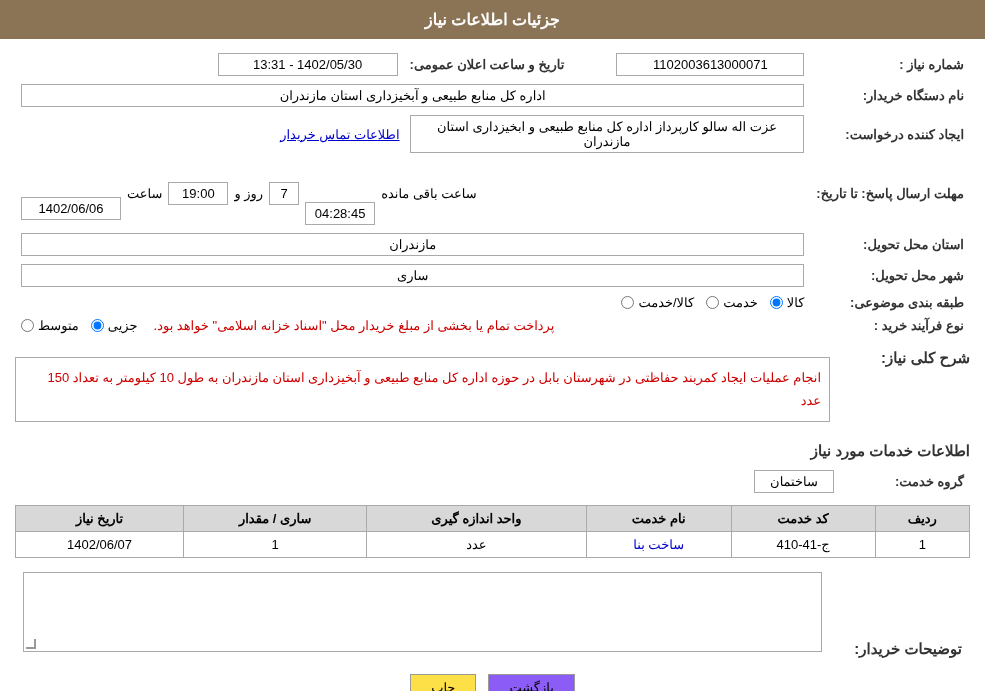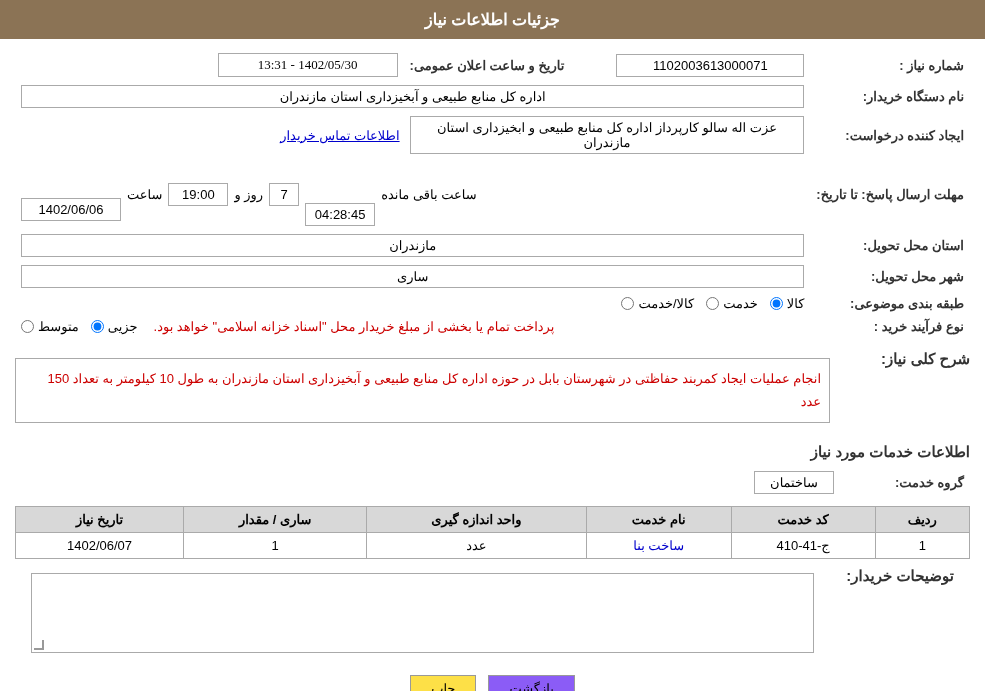--- a/index.html
+++ b/index.html
@@ -182,21 +182,21 @@
     <table class="info-table">
       <tbody>
           <tr>
         <td class="label-cell">شماره نیاز :</td>
         <td style="width:200px;">
           <div class="value-box-wide" style="text-align:center;">1102003613000071</div>
         </td>
         <td style="width:40px;"></td>
         <td class="label-cell" style="text-align:right;">تاریخ و ساعت اعلان عمومی:</td>
         <td>
-          <div class="value-box" style="min-width:180px;font-family:Liberation Serif, serif;">1402/05/30 - 13:31</div>
+          <div class="value-box" style="min-width:180px;">1402/05/30 - 13:31</div>
         </td>
       </tr>
 
       <tr>
         <td class="label-cell">نام دستگاه خریدار:</td>
         <td colspan="4">
           <div class="value-box-wide" style="text-align:center;">اداره کل منابع طبیعی و آبخیزداری استان مازندران</div>
         </td>
       </tr>
 
@@ -314,21 +314,21 @@
           <td>1</td>
           <td>ج-41-410</td>
           <td><a class="service-link">ساخت بنا</a></td>
           <td>عدد</td>
           <td>1</td>
           <td>1402/06/07</td>
         </tr>
       </tbody>
     </table>
 
-    <div style="display:flex; align-items:flex-start; gap:10px; margin: 8px 16px;">
+    <div style="display:flex; align-items:flex-end; gap:10px; margin: 8px 8px;">
       <span class="label-cell" style="font-size:15px; font-weight:bold; white-space:nowrap; min-width:130px; text-align:right;">توضیحات خریدار:</span>
       <div class="notes-box" style="flex:1; min-height:80px;">
         <div class="notes-resize"></div>
       </div>
     </div>
 
     <div class="buttons-row">
       <button class="btn btn-back">بازگشت</button>
       <button class="btn btn-print">چاپ</button>
     </div>

